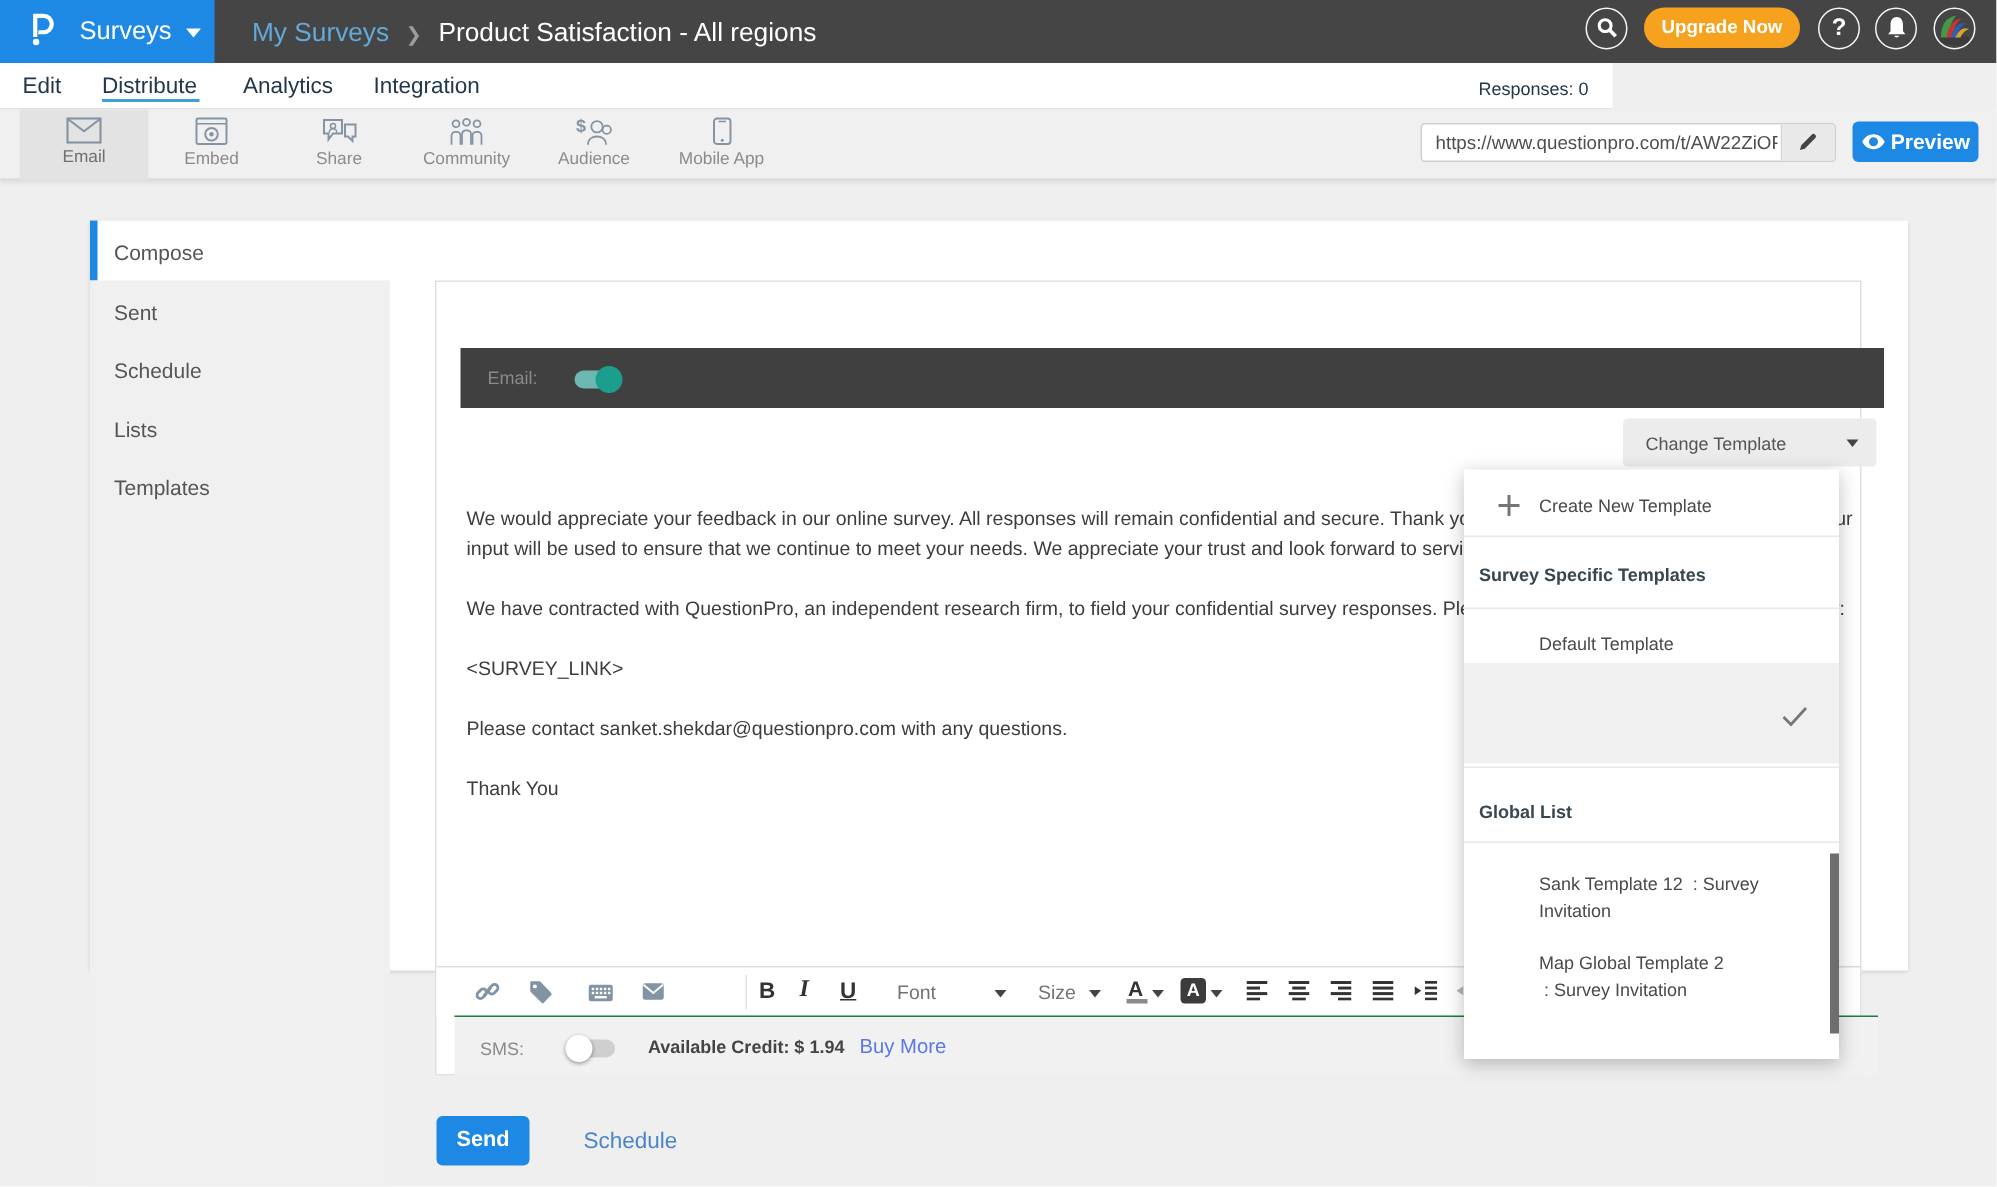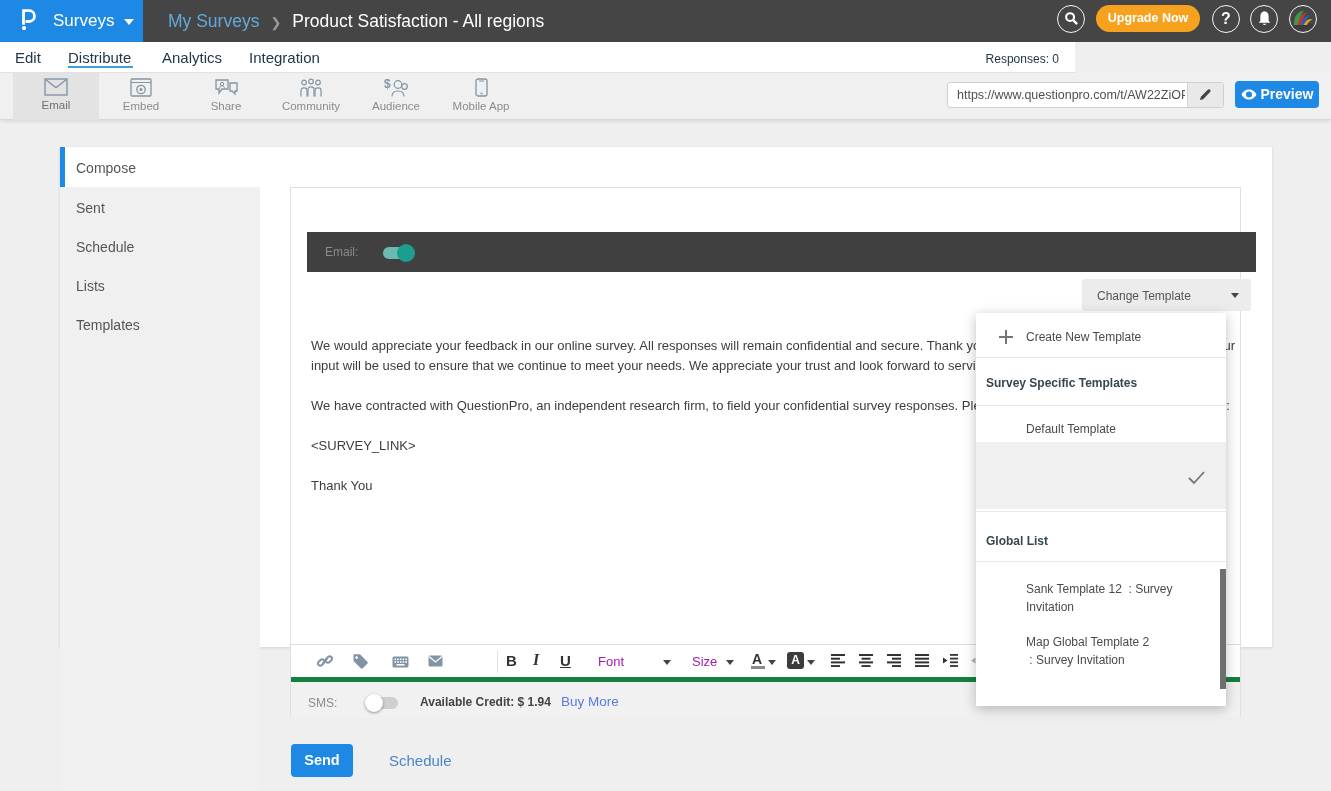--- a/index.html
+++ b/index.html
@@ -47,23 +47,23 @@
 .gval { color:#37474f; font-size:12px; }
 #torow { position:absolute; left:0; top:0; width:100%; height:44px; }
 #redbar { position:absolute; left:19px; top:36px; width:207px; height:4px; background:#e23a32; }
 #emrow { position:absolute; left:16px; top:44px; width:100%; height:40px; background:#404040; }
 #subjrow { position:absolute; left:0; top:84px; width:100%; height:46px; border-bottom:1px solid #e8e8e8; }
 #chtemp { position:absolute; left:767px; top:91px; width:169px; height:32px; background:#ececec; border-radius:3px;margin-left:24px; }
 #body { position:absolute; left:20px; top:148px; width:928px; font-size:13px; line-height:20px; color:#3d3d3d; }
 #body p { margin-bottom:20px; }
 #etb { position:absolute; left:0; top:456px; width:100%; height:33px; border-top:1px solid #ddd; background:#fff; }
 #etb .bt { position:absolute; font-size:15px; font-weight:bold; color:#333; top:7px; }
-#etb .sel { position:absolute; font-size:13px; color:#a21caf; top:9px; }
+#etb .sel { position:absolute; font-size:13px; color:#737373; top:9px; }
 .dcaret { position:absolute; width:0; height:0; border-left:4px solid transparent; border-right:4px solid transparent; border-top:5px solid #444; }
-#smsrow { position:absolute; left:0; top:489px; width:100%; height:40px; background:#f1f1f1; border-top:5px solid #15803d; }
+#smsrow { position:absolute; left:12px; top:489px; width:100%; height:40px; background:#f1f1f1; border-top:1px solid #15803d; }
 
 #send { position:absolute; left:231px; top:597px; width:62px; height:33px; background:#1e88e5; border-radius:4px; color:#fff; font-size:14.5px; font-weight:bold; text-align:center; line-height:33px; }
 #sched { position:absolute; left:329px; top:605px; color:#4a86c8; font-size:15px; }
 
 
 #dd { position:absolute; left:916px; top:166px; width:250px; height:393px; background:#fff; box-shadow:0 3px 12px rgba(0,0,0,0.25); overflow:hidden; }
 .dd-div { position:absolute; left:0; width:100%; height:1px; background:#e8e8e8; }
 .dd-h { position:absolute; left:10px; font-size:12px; font-weight:bold; color:#37474f; }
 .dd-i { position:absolute; left:50px; font-size:12px; color:#4a4a4a; line-height:17.5px; }
 #dd-hl { position:absolute; left:0; top:129px; width:100%; height:67px; background:#f0f0f0; }
@@ -203,20 +203,21 @@
       <div class="tg-on-knob" style="left:90px;top:12px"></div>
     </div>
     <div id="chtemp">
       <span class="abs" style="left:15px;top:10px;font-size:12px;color:#555">Change Template</span>
       <span class="dcaret" style="left:149px;top:14px"></span>
     </div>
     <div id="body">
       <p>We would appreciate your feedback in our online survey. All responses will remain confidential and secure. Thank you in advance for your kind valued reply. Your input will be used to ensure that we continue to meet your needs. We appreciate your trust and look forward to serving you in the future.</p>
       <p>We have contracted with QuestionPro, an independent research firm, to field your confidential survey responses. Please click the link below to begin the survey:</p>
       <p>&lt;SURVEY_LINK&gt;</p>
+      <p>Please contact sanket.shekdar@questionpro.com with any questions.</p>
       <p>Thank You</p>
     </div>
     <div id="etb">
       <svg class="abs" style="left:26px;top:8px" width="16" height="16" viewBox="0 0 16 16">
           <g fill="none" stroke="#8293a3" stroke-width="1.9">
             <rect x="0.6" y="7.2" width="7.2" height="4.6" rx="2.3" transform="rotate(-45 4.2 9.5)"></rect>
             <rect x="8.2" y="4.2" width="7.2" height="4.6" rx="2.3" transform="rotate(-45 11.8 6.5)"></rect>
           </g>
           <line x1="5.5" y1="10.5" x2="10.5" y2="5.5" stroke="#8293a3" stroke-width="1.6"></line>
         </svg>

